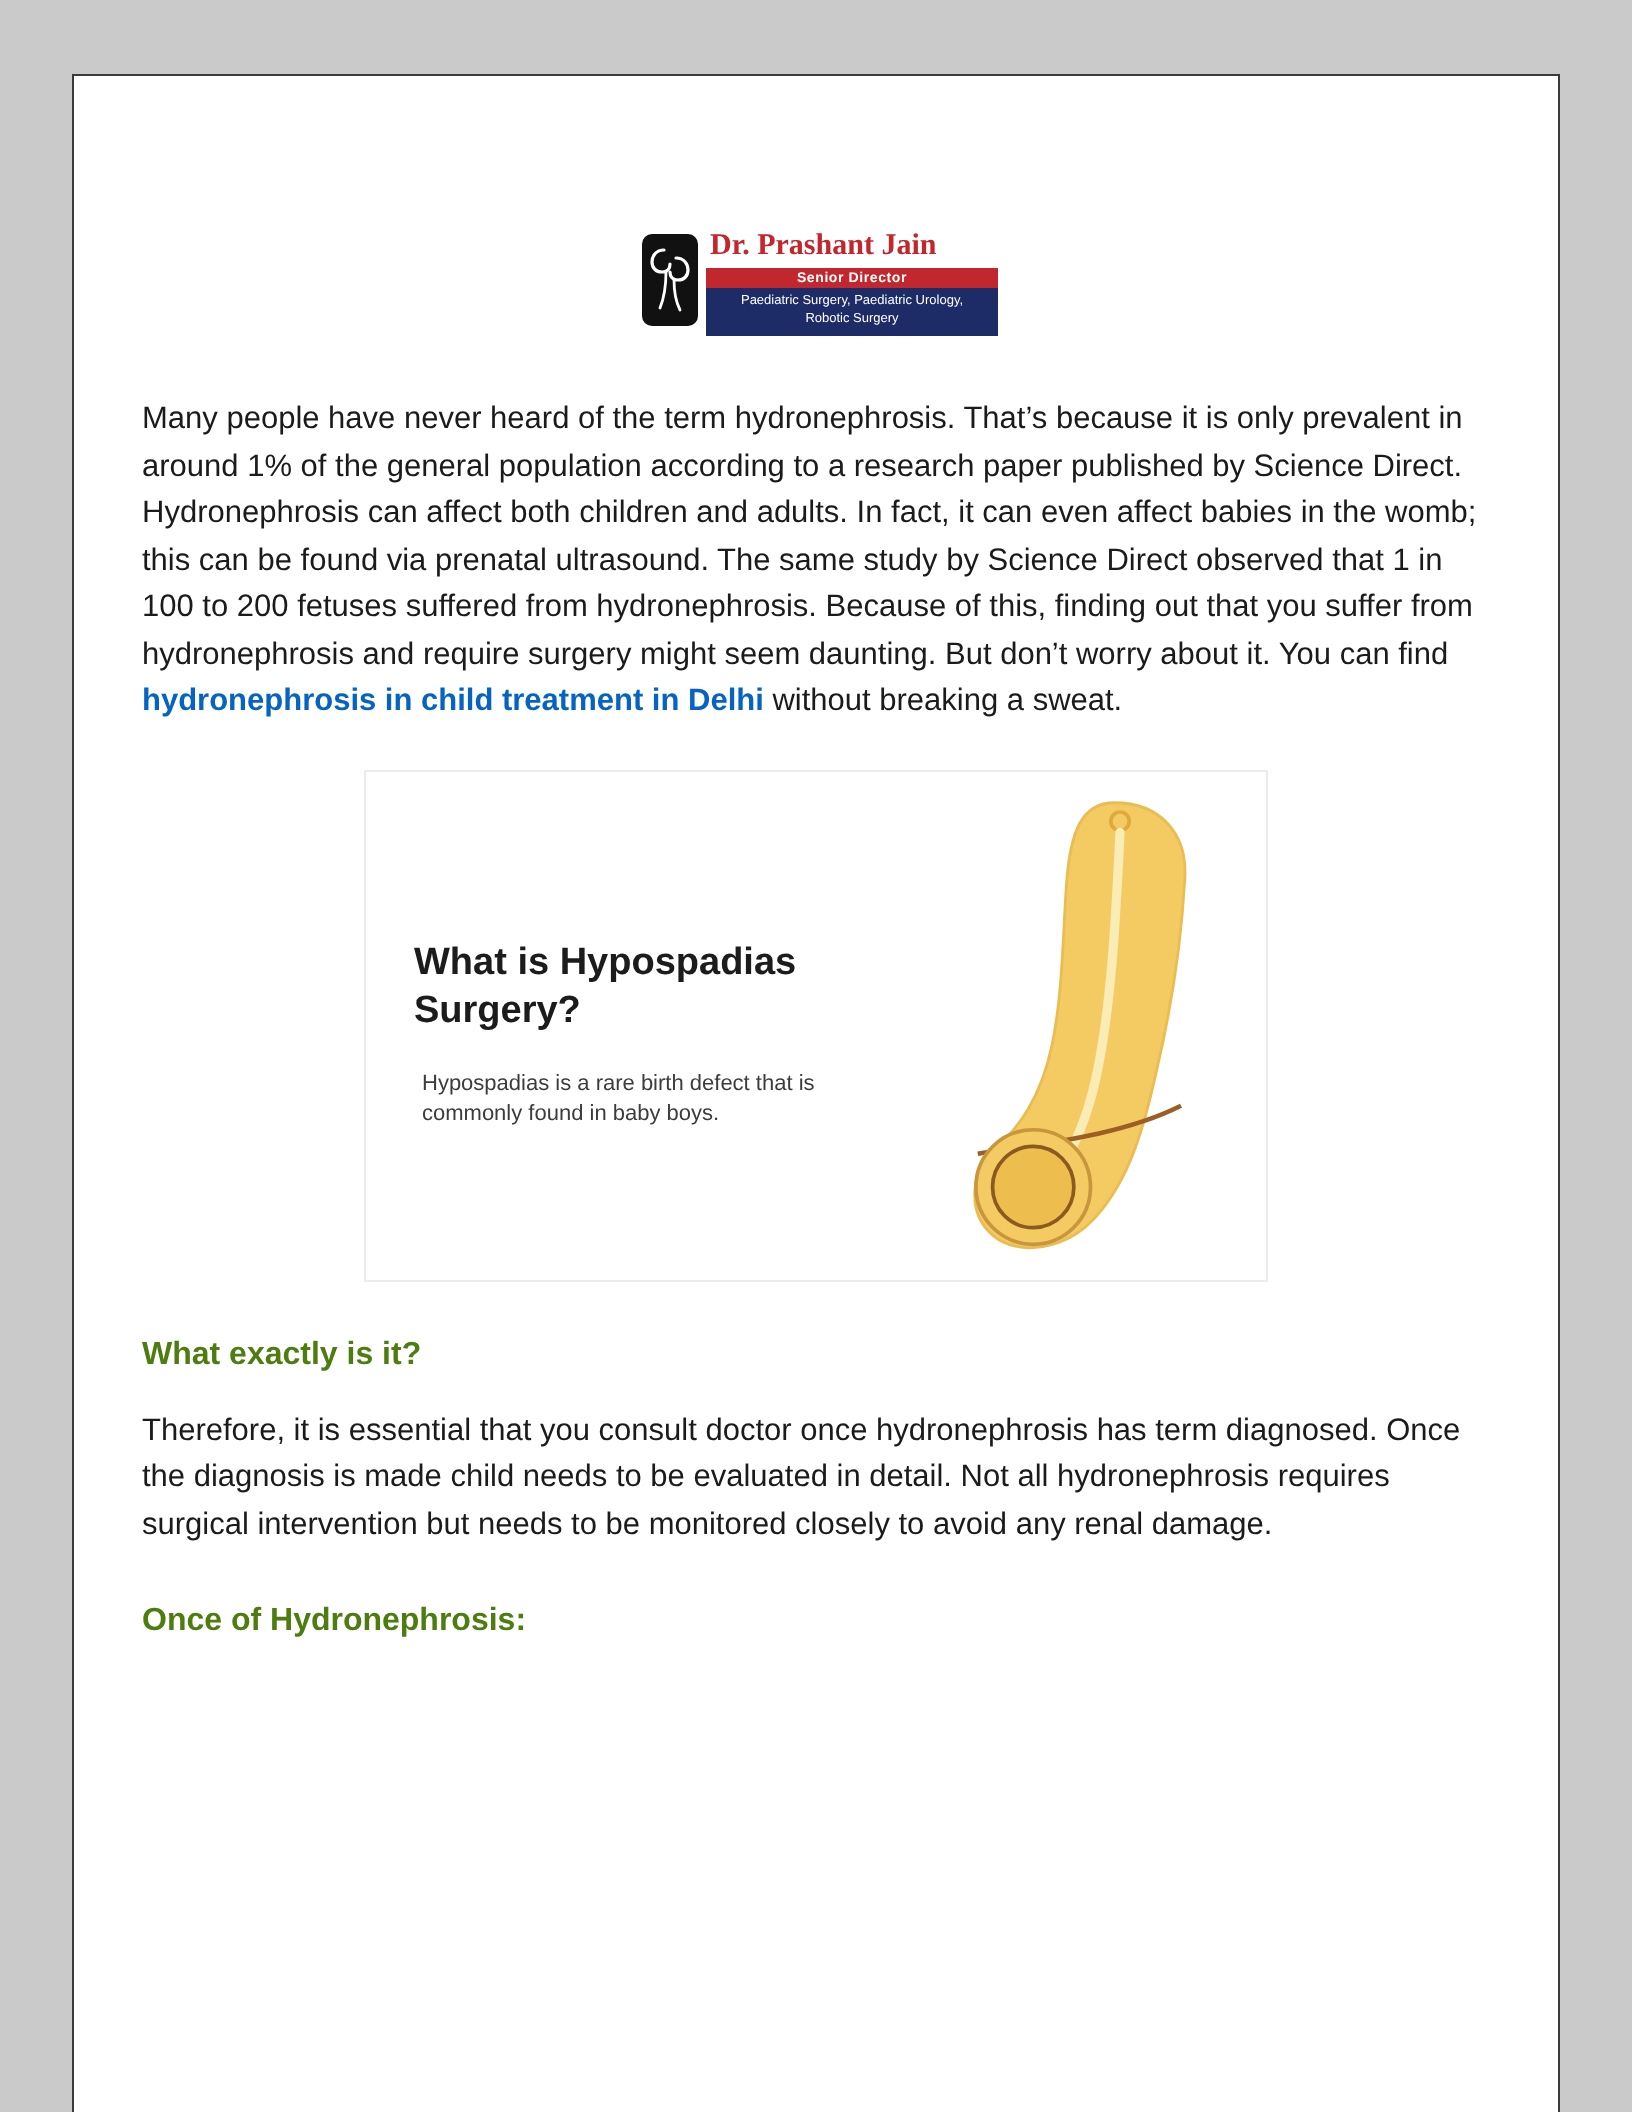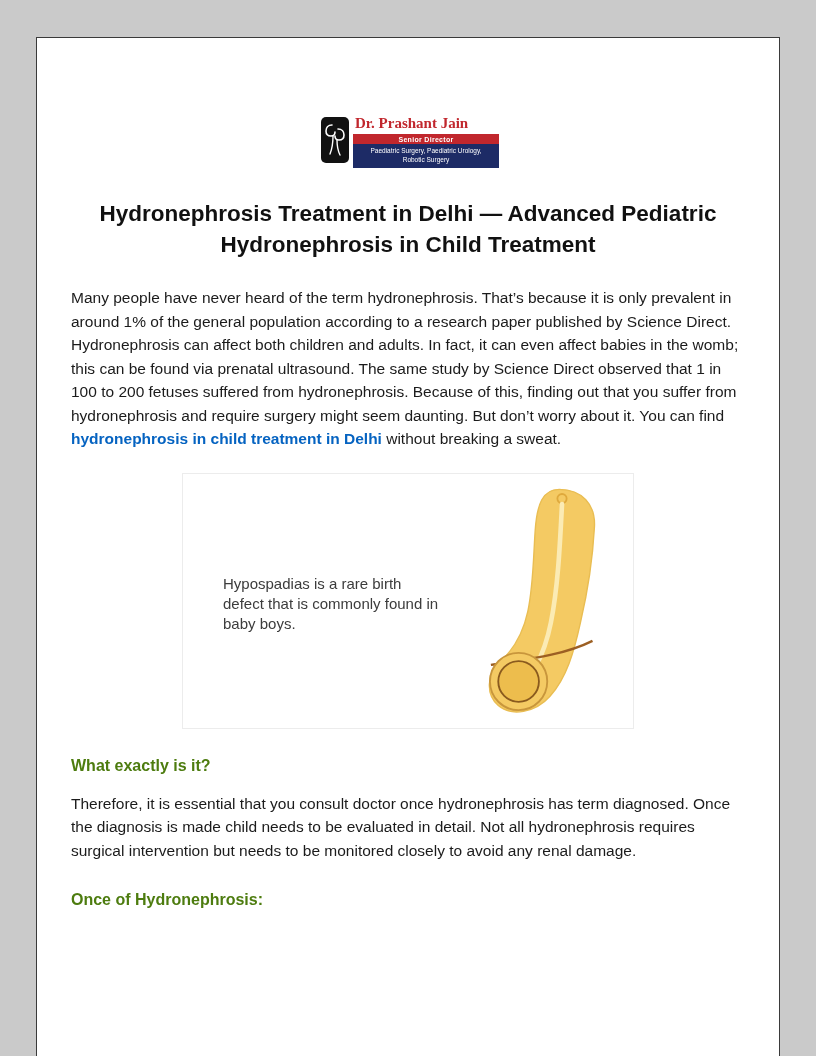--- a/index.html
+++ b/index.html
@@ -110,25 +110,25 @@
   }
   .figure-title{
     font-size:19px;
     font-weight:bold;
     color:#1c1c1c;
     line-height:1.25;
     width:200px;
     margin:0 0 18px 0;
   }
   .figure-caption{
-    font-size:15px;
+    font-size:11px;
     color:#3c3c3c;
     line-height:1.35;
     width:218px;
-    margin:16px;
+    margin:4px;
   }
   .figure-right{
     flex:1;
     position:relative;
   }
   .figure-right svg{display:block;margin-top:4px;}
 </style>
 </head>
 <body>
 
@@ -147,26 +147,26 @@
     <div class="logo-text">
       <div class="logo-title">Dr. Prashant Jain</div>
       <div class="logo-role">Senior Director</div>
       <div class="logo-spec">
         <span>Paediatric Surgery, Paediatric Urology,</span><br>
         <span>Robotic Surgery</span>
       </div>
     </div>
   </div>
 
-  <h1 class="article-title">Hydronephrosis Treatment in Delhi — Advanced Pediatric Hydronephrosis in Child Treatment</h1>
 
   <p class="body-text"><span>Many people have never heard of the term hydronephrosis. That’s because it is only prevalent in around 1% of the general population according to a research paper published by Science Direct. Hydronephrosis can affect both children and adults. In fact, it can even affect babies in the womb; this can be found via prenatal ultrasound. The same study by Science Direct observed that 1 in 100 to 200 fetuses suffered from hydronephrosis. Because of this, finding out that you suffer from hydronephrosis and require surgery might seem daunting. But don’t worry about it. You can find </span><a href="#" class="inline-link">hydronephrosis in child treatment in Delhi</a><span> without breaking a sweat.</span></p>
 
   <div class="figure">
     <div class="figure-left">
+      <div class="figure-title">What is Hypospadias Surgery?</div>
       <p class="figure-caption">Hypospadias is a rare birth defect that is commonly found in baby boys.</p>
     </div>
     <div class="figure-right">
       <svg width="194" height="250" viewBox="0 0 210 262">
 
         <path d="M128 8 C152 8 168 24 166 50 C164 86 158 122 151 152 C144 184 136 212 118 232 C102 250 76 254 62 242 C48 230 50 208 63 196 C76 184 88 168 94 140 C100 112 100 80 102 52 C104 24 110 8 128 8 Z" fill="var(--illus-yellow)" stroke="#e9bd52" stroke-width="1.5"></path>
 
         <circle cx="131" cy="18" r="5" fill="none" stroke="#dfa93c" stroke-width="2"></circle>
 
         <path d="M131 24 C129 62 127 112 119 152 C111 192 96 216 76 230" stroke="#fbebb4" stroke-width="5" fill="none" stroke-linecap="round"></path>

